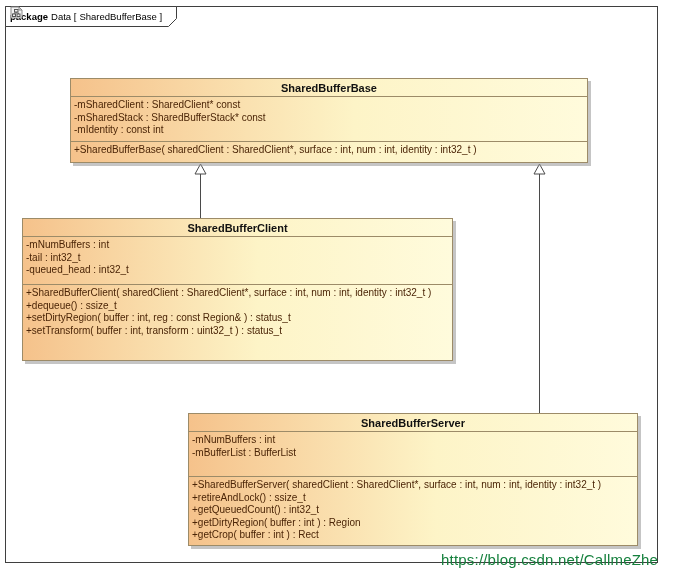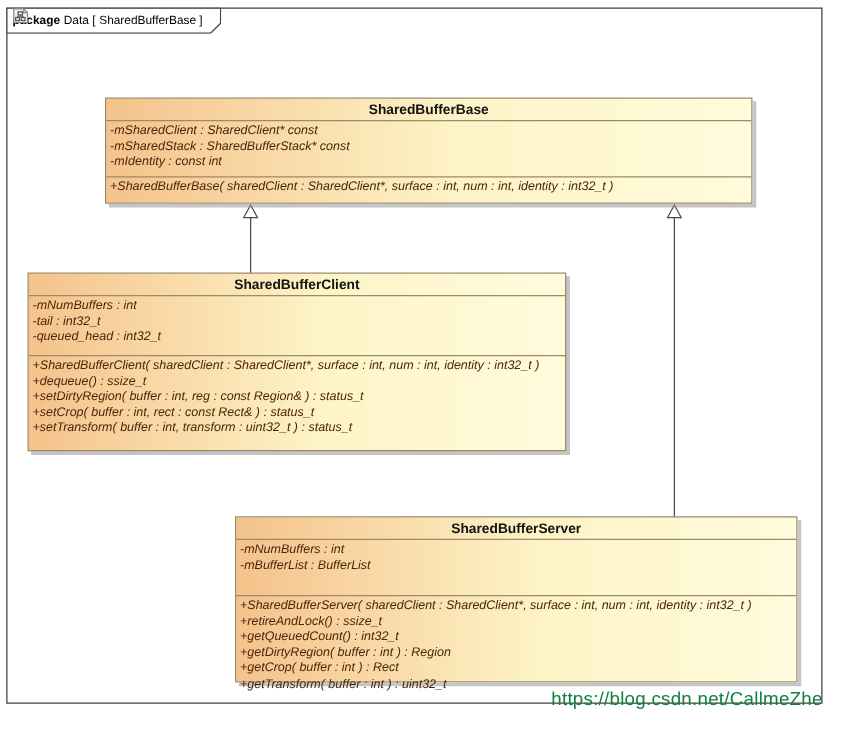--- a/index.html
+++ b/index.html
@@ -29,23 +29,23 @@
   .cls-title{
     height:18px;line-height:18px;text-align:center;
     font-size:11px;font-weight:bold;color:#111111;
     border-bottom:1px solid #9c8b68;box-sizing:border-box;white-space:nowrap;overflow:hidden;
   }
   .compartment{
     box-sizing:border-box;padding:2px 2px 0 3px;overflow:hidden;
   }
   .compartment + .compartment{border-top:1px solid #9c8b68;}
   .m{
-    font-size:10px;line-height:12.5px;color:#4b2507;white-space:nowrap;font-style:italic;
+    font-size:10px;line-height:12.5px;color:#4b2507;white-space:nowrap;
   }
-  #box-base{left:84px;top:78px;width:518px;height:85px;}
+  #box-base{left:70px;top:78px;width:518px;height:85px;}
   #box-base .cls-attrs{height:44px;}
   #box-base .cls-methods{height:21px;}
   #box-client{left:22px;top:218px;width:431px;height:143px;}
   #box-client .cls-attrs{height:47px;}
   #box-client .cls-methods{height:76px;}
   #box-server{left:188px;top:413px;width:450px;height:133px;}
   #box-server .cls-attrs{height:32px;}
   #box-server .cls-methods{height:81px;margin-top:12px;}
   
   .connector{position:absolute;}
@@ -110,34 +110,32 @@
   <div class="cls-title">SharedBufferClient</div>
   <div class="compartment cls-attrs">
     <div class="m">-mNumBuffers : int</div>
     <div class="m">-tail : int32_t</div>
     <div class="m">-queued_head : int32_t</div>
   </div>
   <div class="compartment cls-methods">
     <div class="m">+SharedBufferClient( sharedClient : SharedClient*, surface : int, num : int, identity : int32_t )</div>
     <div class="m">+dequeue() : ssize_t</div>
     <div class="m">+setDirtyRegion( buffer : int, reg : const Region&amp; ) : status_t</div>
-    <div class="m">+setCrop( buffer : int, rect : const Rect&amp; ) : status_t</div>
     <div class="m">+setTransform( buffer : int, transform : uint32_t ) : status_t</div>
   </div>
 </div>
 
 <div class="cls" id="box-server">
   <div class="cls-title">SharedBufferServer</div>
   <div class="compartment cls-attrs">
     <div class="m">-mNumBuffers : int</div>
     <div class="m">-mBufferList : BufferList</div>
   </div>
   <div class="compartment cls-methods">
     <div class="m">+SharedBufferServer( sharedClient : SharedClient*, surface : int, num : int, identity : int32_t )</div>
     <div class="m">+retireAndLock() : ssize_t</div>
     <div class="m">+getQueuedCount() : int32_t</div>
     <div class="m">+getDirtyRegion( buffer : int ) : Region</div>
     <div class="m">+getCrop( buffer : int ) : Rect</div>
-    <div class="m">+getTransform( buffer : int ) : uint32_t</div>
   </div>
 </div>
 
 <div class="watermark">https://blog.csdn.net/CallmeZhe</div>
 
 </body></html>

